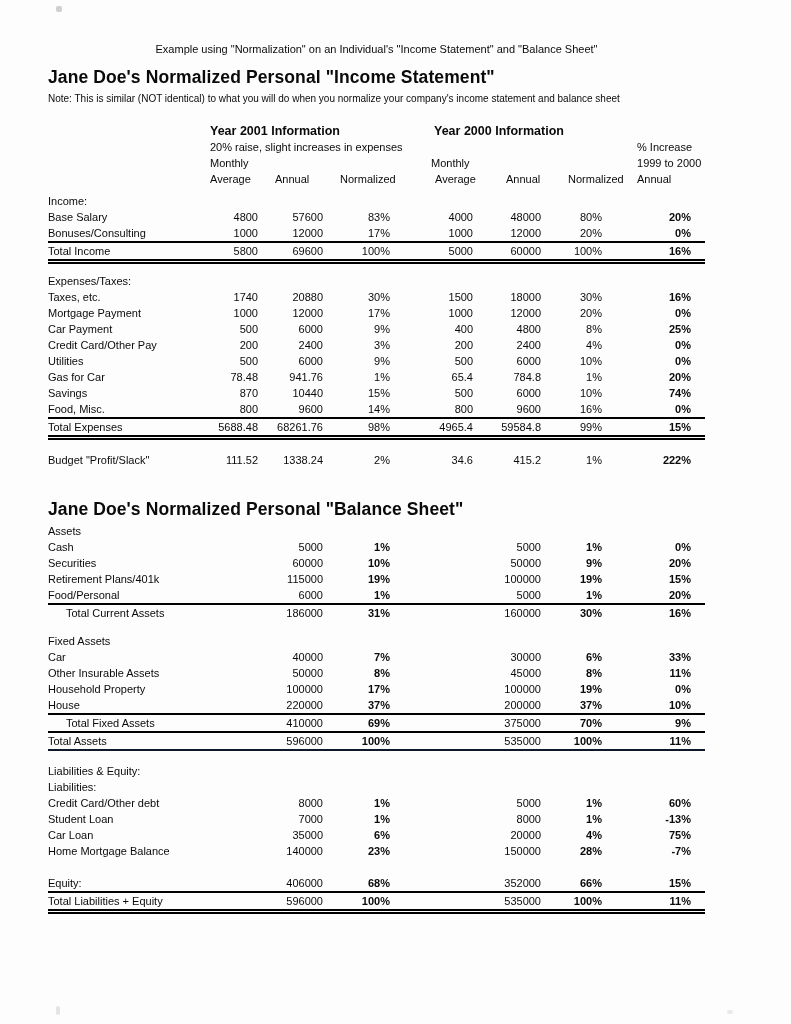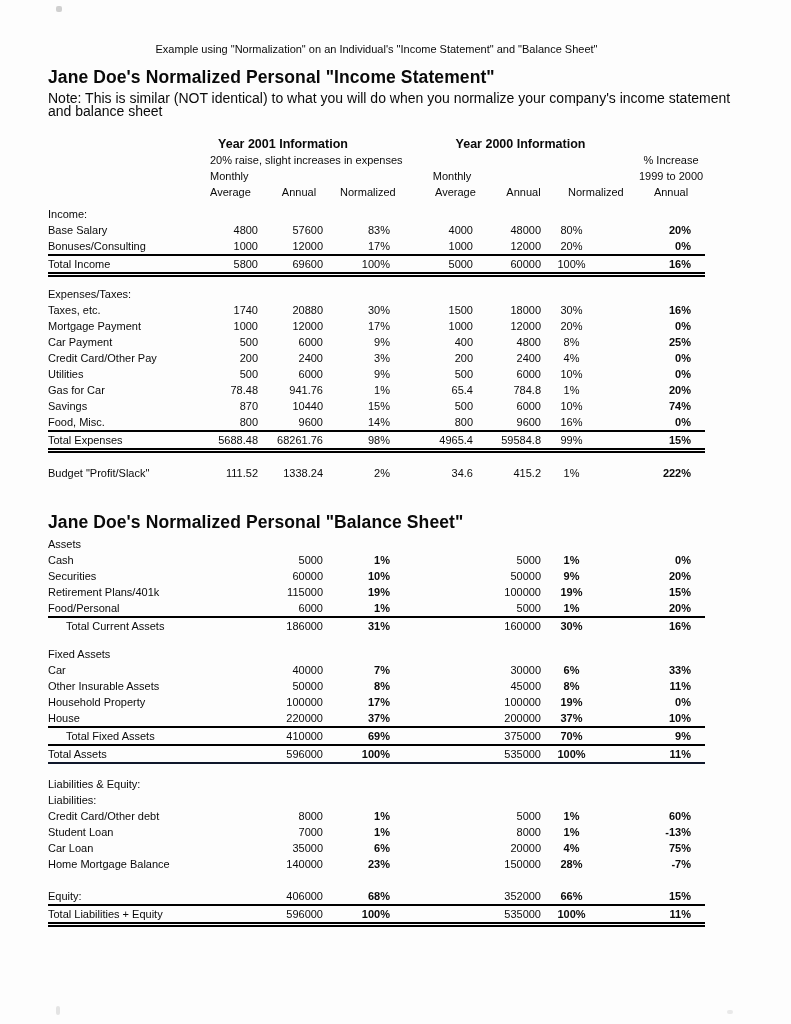--- a/index.html
+++ b/index.html
@@ -9,41 +9,41 @@
     font-family:"Liberation Sans", sans-serif;
     color:#0a0a0a;
     overflow:hidden;
     position:relative;
   }
   .page { padding:42px 36px 0 48px; }
 
   .top-note { width:657px; text-align:center; font-size:11px; line-height:14px; }
 
   h1.doc-title { width:657px; margin:10px 0 0 0; font-size:17.5px; line-height:22px; font-weight:700; letter-spacing:0.1px; }
-  .subnote { margin-top:4px; font-size:14px; line-height:13px; }
+  .subnote { margin-top:4px; font-size:10px; line-height:13px; }
 
   table { border-collapse:collapse; table-layout:fixed; width:657px; }
   table.income { margin-top:18px; }
   table.balance { margin-top:3px; }
   h1.balance-title { margin-top:30px; }
 
   col.w-label{width:162px} col.w-c1{width:48px} col.w-c2{width:65px} col.w-c3{width:67px}
   col.w-c4{width:83px} col.w-c5{width:68px} col.w-c6{width:66px} col.w-c7{width:98px}
 
   td { padding:0; font-size:11px; line-height:16px; white-space:nowrap; vertical-align:bottom; overflow:visible; }
-  thead td { text-align:center; }
+  thead td { }
   thead tr:last-child td { padding-bottom:6px; }
   .b { font-weight:700; font-size:12.5px; }
   
   .pr26{padding-right:26px} .pr34{padding-right:34px} .pr36{padding-right:36px} .pr44{padding-right:44px}
   .pl17{padding-left:17px} .pl27{padding-left:27px} .pl30{padding-left:30px} .pl33{padding-left:33px}
   .pl41{padding-left:41px} .pl44{padding-left:44px} .pl45{padding-left:45px}
 
   tbody td.num { text-align:right; }
-  tbody td.c6 { padding-right:5px;text-align:center; }
+  tbody td.c6 { padding-right:5px; }
   tbody td.c7 { padding-right:14px; }
   tr.indent td.label { padding-left:18px; }
   tr.bold td { font-weight:400; }
   tr.rule-top td { border-top:2px solid #000; }
   tr.rule-bot td { border-bottom:2px solid #0f172a; }
   tr.rule-dbl td { border-bottom:5px double #000; }
   table.income tbody td.c7 { font-weight:700; }
   table.balance tbody td.c3,
   table.balance tbody td.c6,
   table.balance tbody td.c7 { font-weight:700; }

